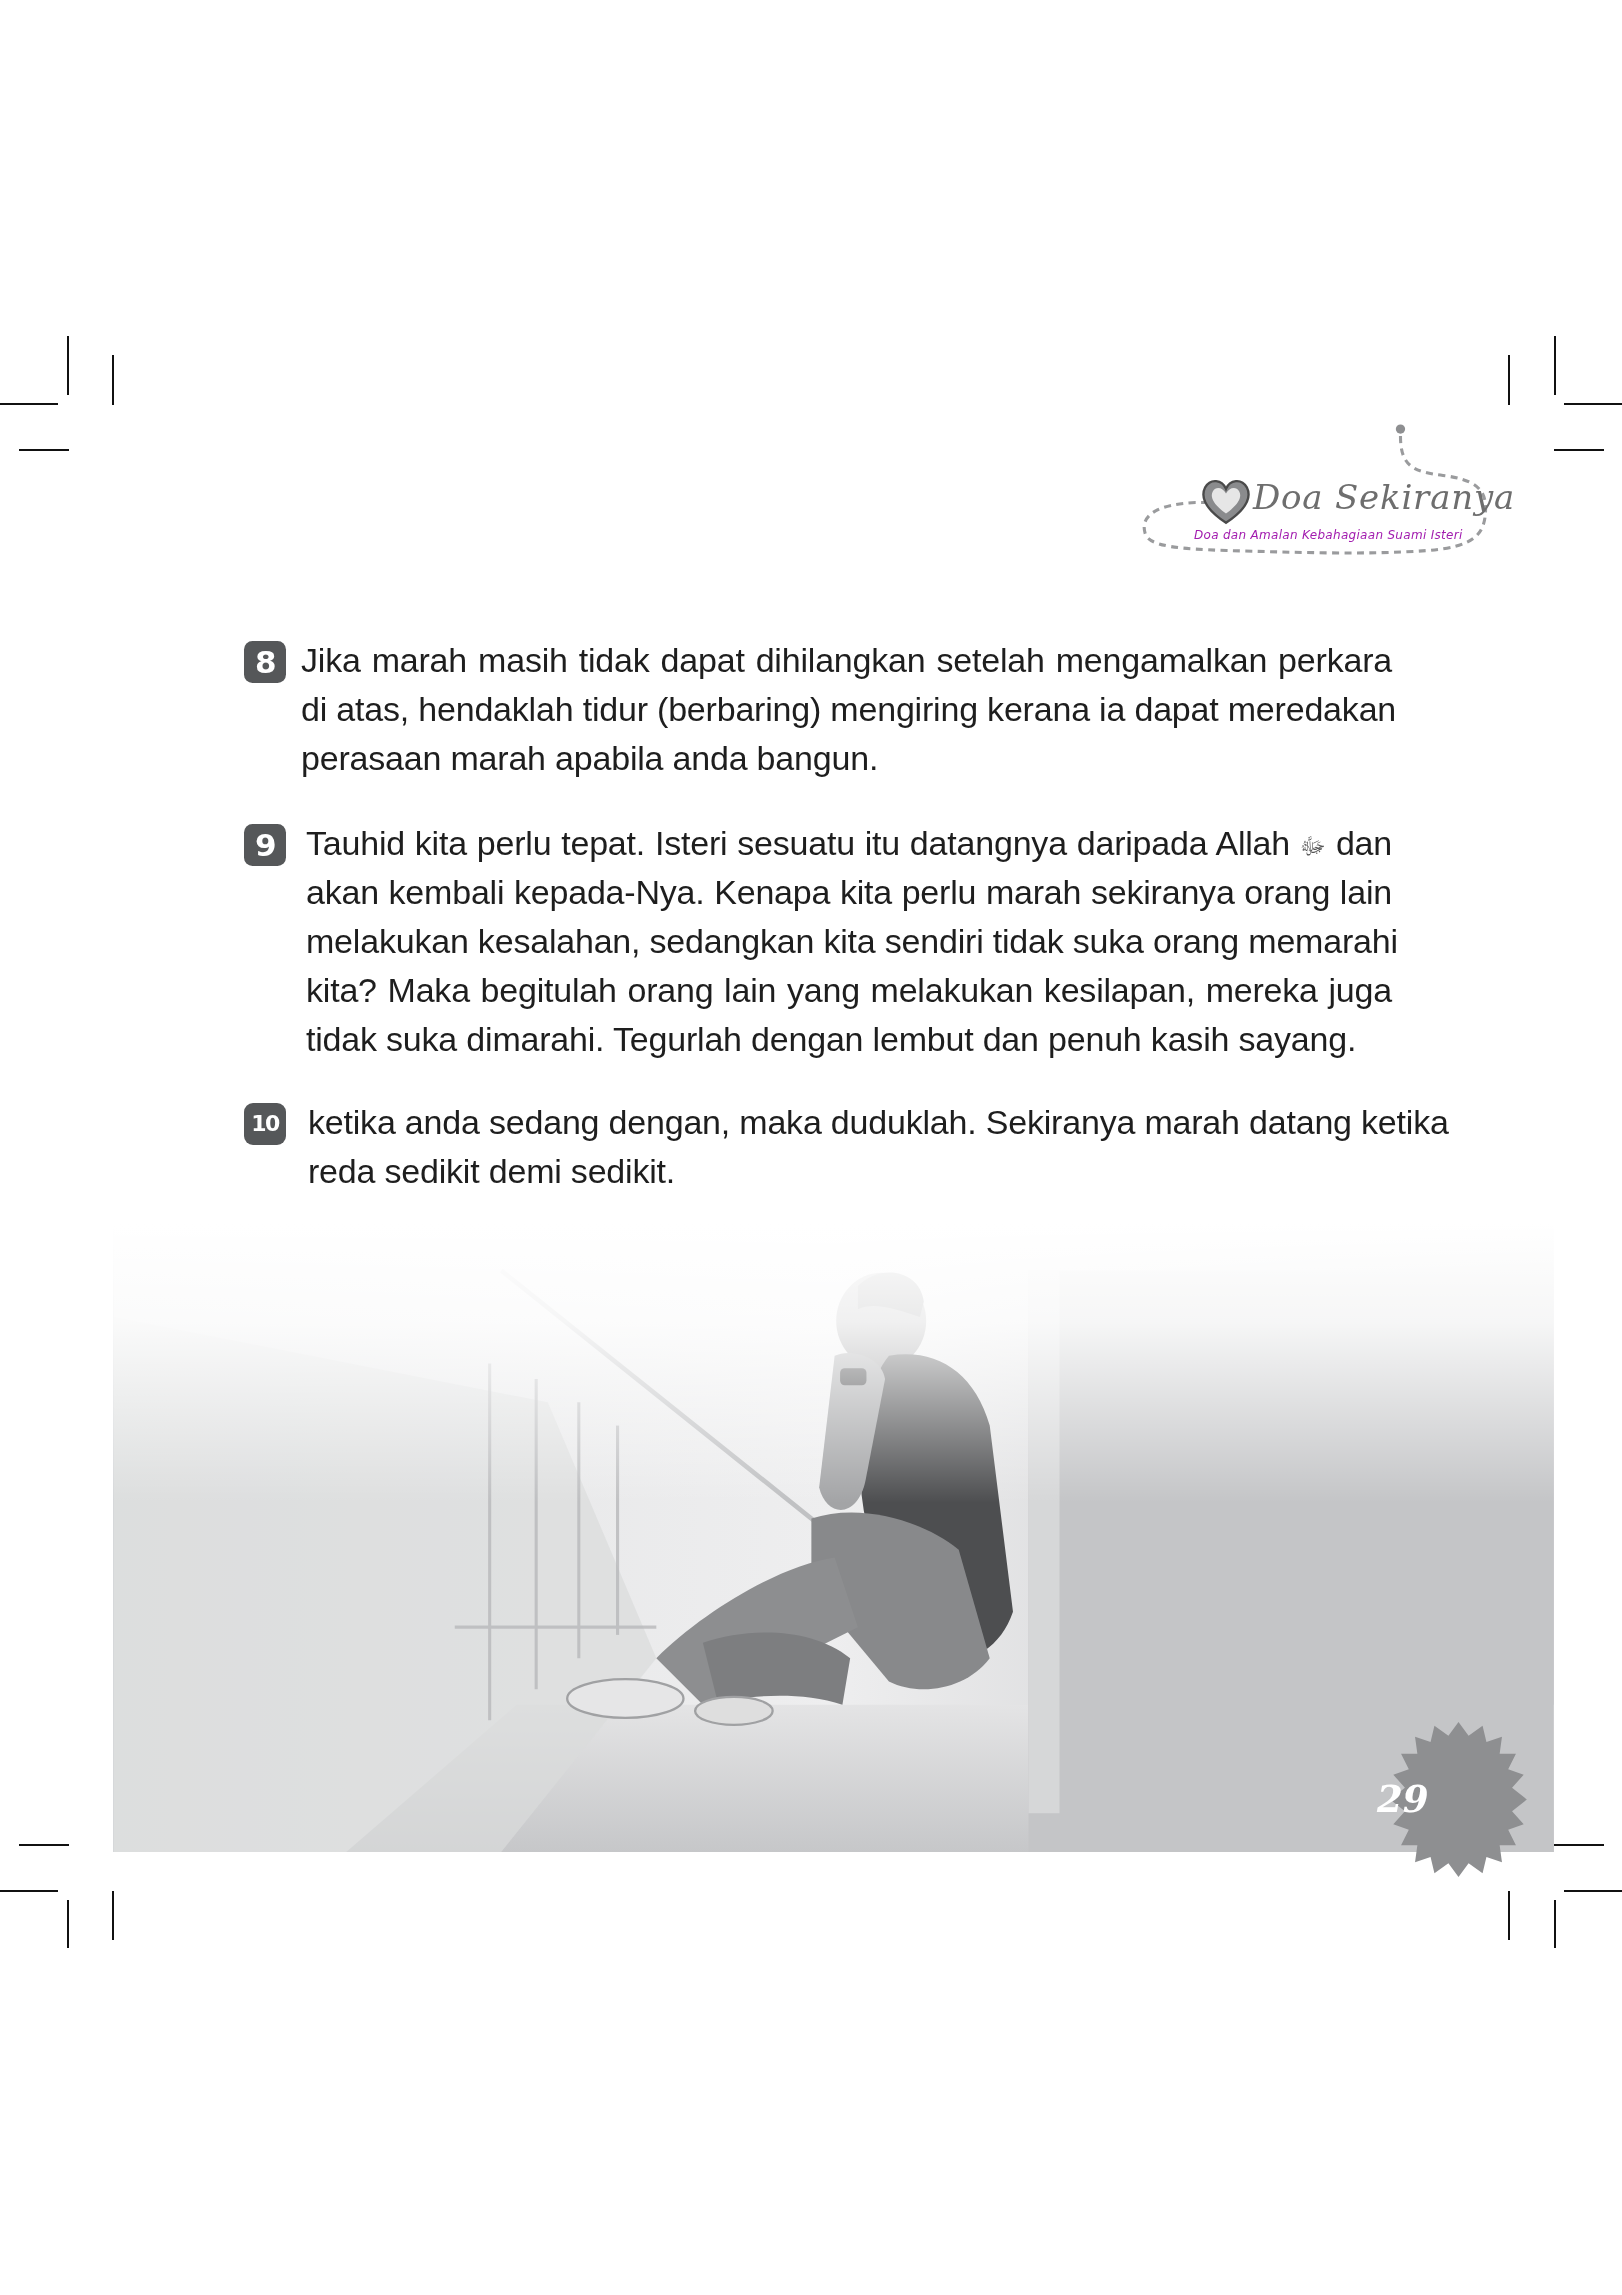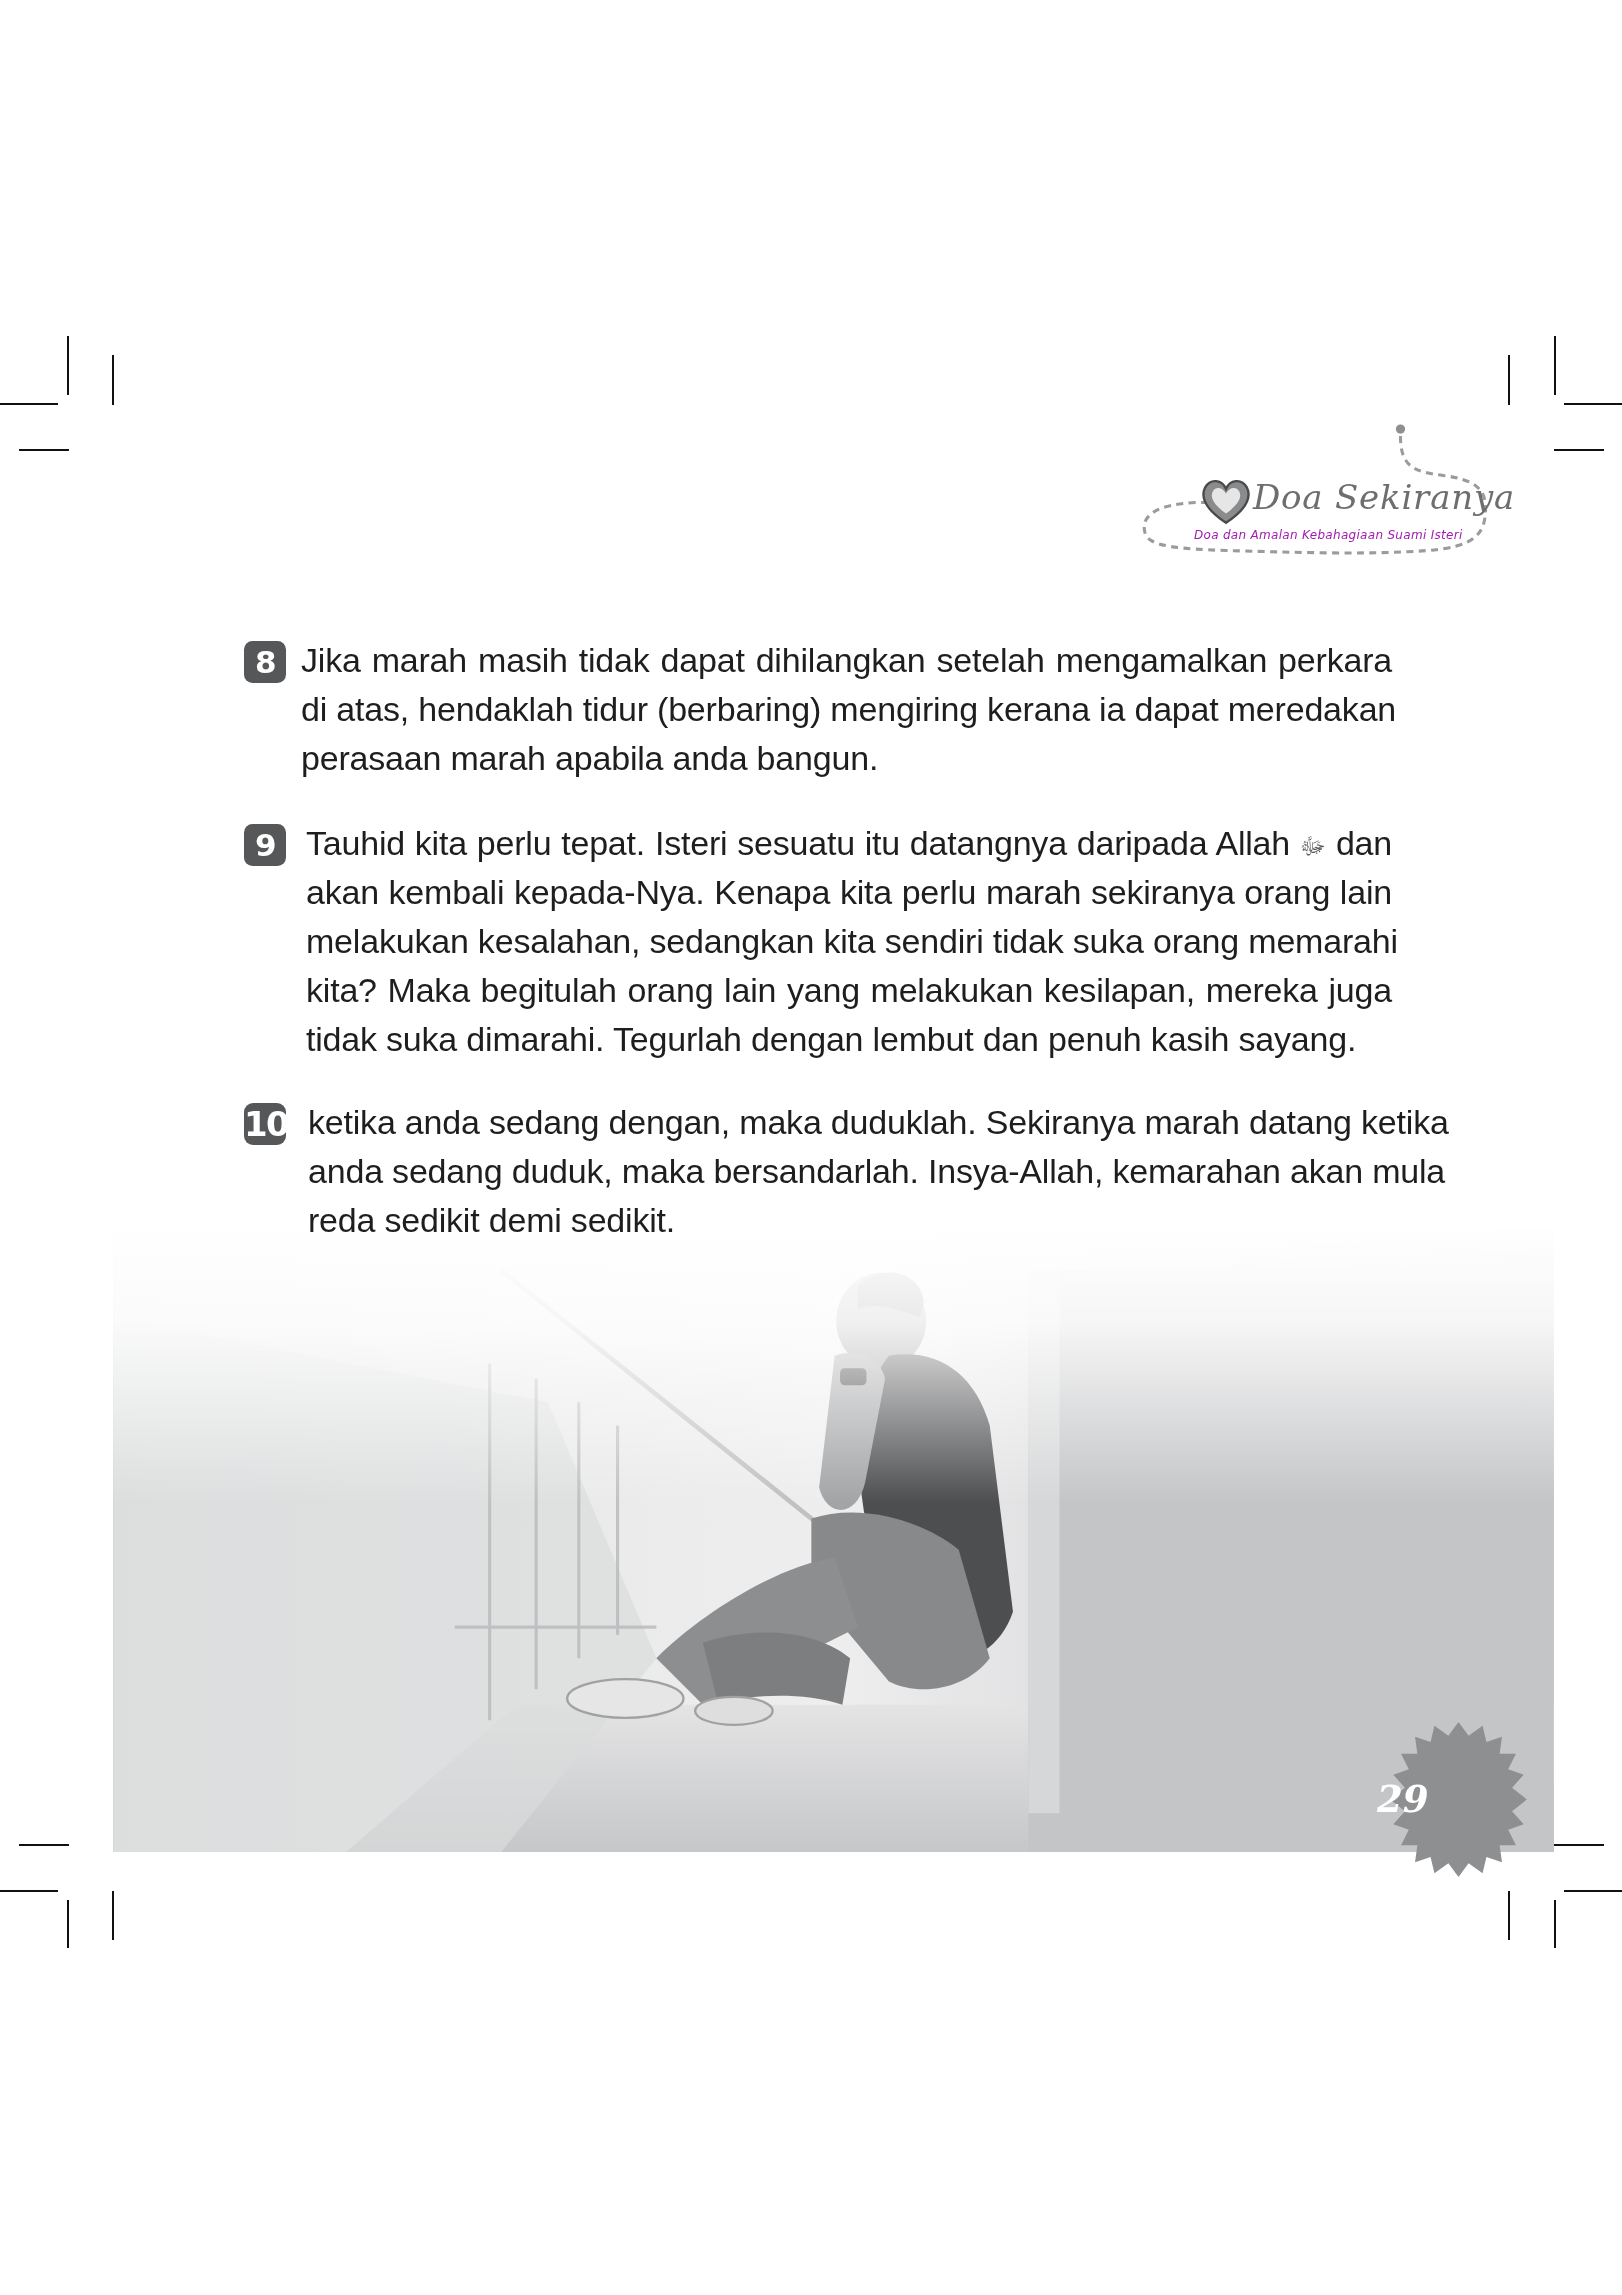--- a/index.html
+++ b/index.html
@@ -139,24 +139,23 @@
   <div class="lines" style="left:62px;width:1086px;">
     <span class="line"><span>Tauhid kita perlu tepat. Isteri sesuatu itu datangnya daripada Allah</span> <span class="honor">ﷻ</span> <span>dan</span></span>
     <span class="line">akan kembali kepada-Nya. Kenapa kita perlu marah sekiranya orang lain</span>
     <span class="line">melakukan kesalahan, sedangkan kita sendiri tidak suka orang memarahi</span>
     <span class="line">kita? Maka begitulah orang lain yang melakukan kesilapan, mereka juga</span>
     <span class="line last">tidak suka dimarahi. Tegurlah dengan lembut dan penuh kasih sayang.</span>
   </div>
 </div>
 
 <div class="item" style="top:1098px;">
-  <div class="badge" style="font-size:34px;border-radius:9px;">10</div>
+  <div class="badge" style="font-size:22px;border-radius:9px;">10</div>
   <div class="lines" style="left:64px;width:1085px;">
     <span class="line">ketika anda sedang dengan, maka duduklah. Sekiranya marah datang ketika</span>
-    <span class="line">anda sedang duduk, maka bersandarlah. Insya-Allah, kemarahan akan mula</span>
     <span class="line last">reda sedikit demi sedikit.</span>
   </div>
 </div>
 
 <div id="pagenum">
   <svg width="163" height="163" viewBox="-105 -105 210 210">
     <polygon fill="#8e8f91" points="
       0,-100 13,-82 31,-95 36,-74 56,-81 53,-59 74,-59 64,-39 84,-32 69,-15 88,0 69,15 84,32 64,39 74,59 53,59 56,81 36,74 31,95 13,82
       0,100 -13,82 -31,95 -36,74 -56,81 -53,59 -74,59 -64,39 -84,32 -69,15 -88,0 -69,-15 -84,-32 -64,-39 -74,-59 -53,-59 -56,-81 -36,-74 -31,-95 -13,-82"></polygon>
   </svg>

